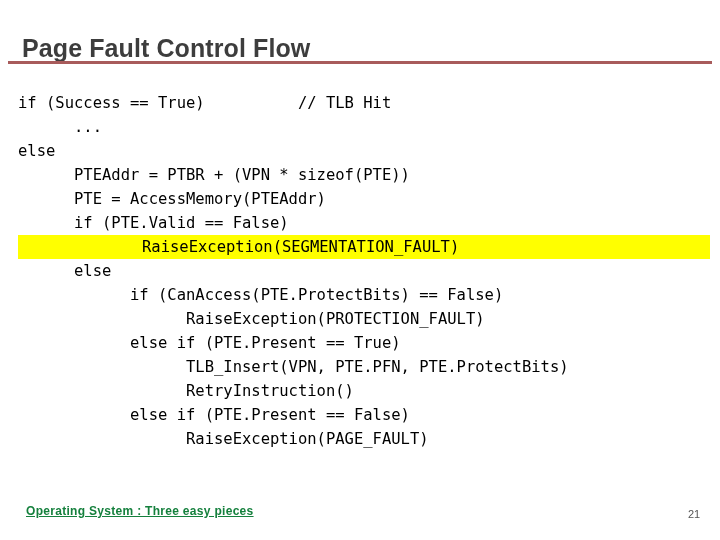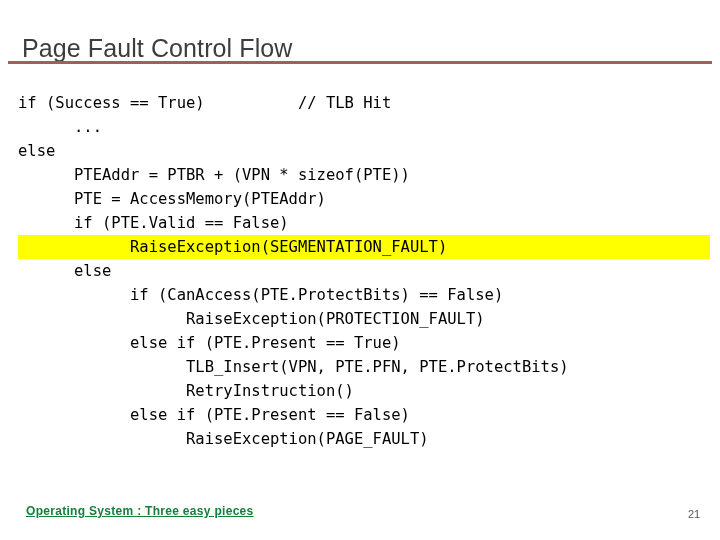--- a/index.html
+++ b/index.html
@@ -15,21 +15,21 @@
     position: relative;
   }
 
   
   .slide-title {
     position: absolute;
     left: 22px;
     top: 17px;
     font-family: "Liberation Sans", sans-serif;
     font-size: 25px;
-    font-weight: normal;
+    font-weight: bold;
     color: #3d3d3d;
     letter-spacing: 0.1px;
     white-space: nowrap;
   }
 
   .title-rule {
     position: absolute;
     left: 8px;
     top: 61px;
     width: 704px;
@@ -54,21 +54,21 @@
     height: 24px;
     padding-left: 18px;
     white-space: pre;
     box-sizing: border-box;
   }
 
   .code-line.highlight {
     background: #ffff00;
     width: 692px;
     margin-left: 18px;
-    padding-left: 0;
+    padding-left: 12px;
   }
 
   
   .footer-text {
     position: absolute;
     left: 26px;
     top: 504px;
     font-family: "Liberation Sans", sans-serif;
     font-size: 12px;
     font-weight: bold;

